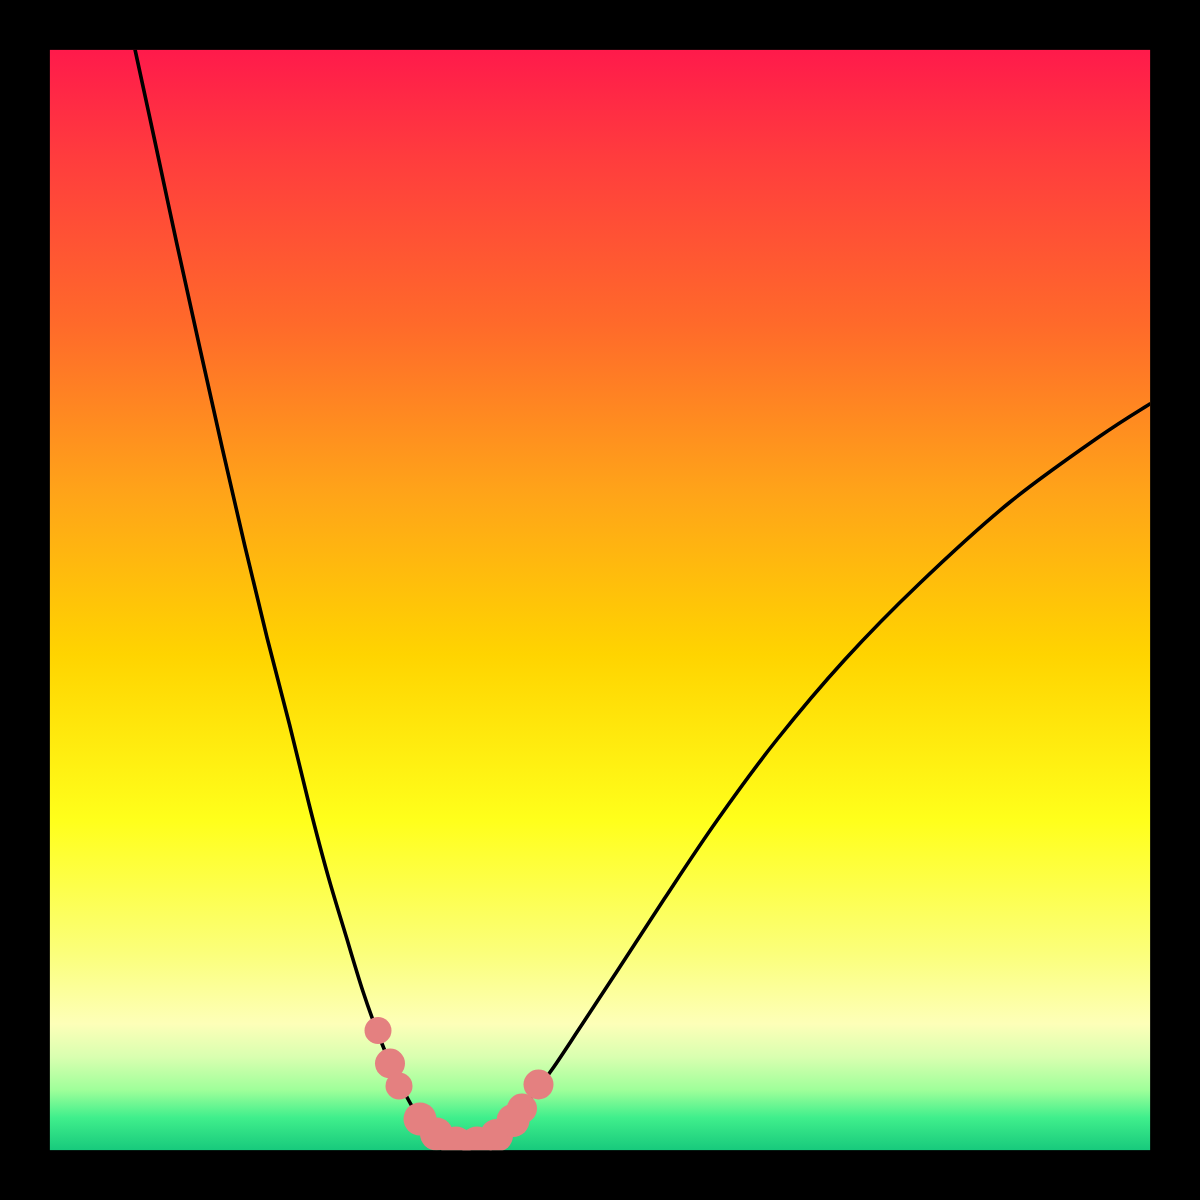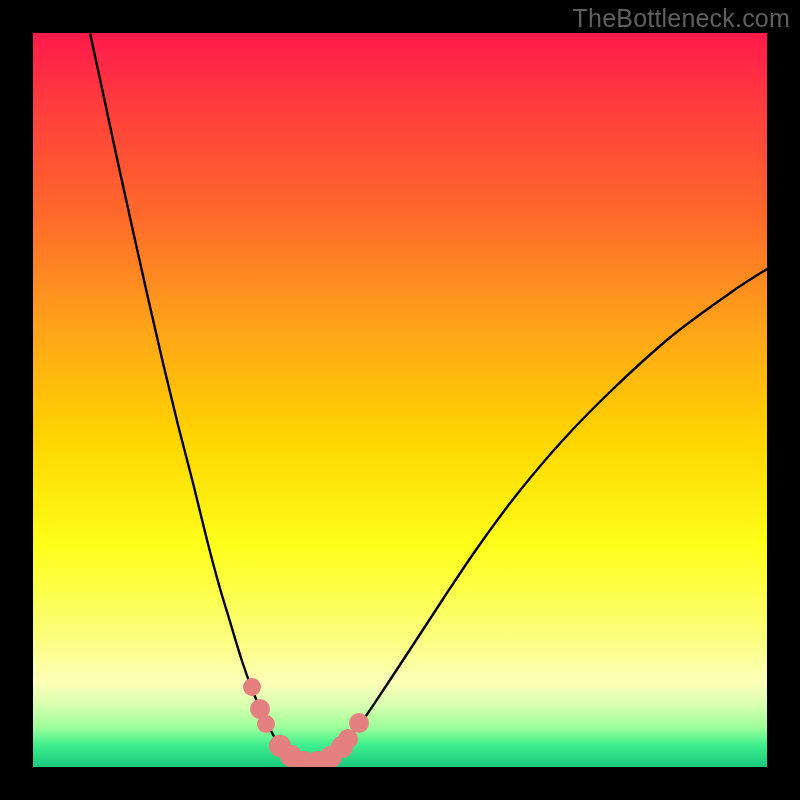--- a/index.html
+++ b/index.html
@@ -88,14 +88,13 @@
           <circle cx="271" cy="729" r="11" fill="#e48080"></circle>
           <circle cx="285" cy="729" r="11" fill="#e48080"></circle>
           <circle cx="298" cy="724" r="11" fill="#e48080"></circle>
           <circle cx="309" cy="714" r="11" fill="#e48080"></circle>
           <circle cx="315" cy="706" r="10" fill="#e48080"></circle>
           <circle cx="326" cy="690" r="10" fill="#e48080"></circle>
         </g>
     </svg>
   </div>
 
-  <div class="watermark">TheBottleneck.com</div>
 </div>
 
 </body></html>

